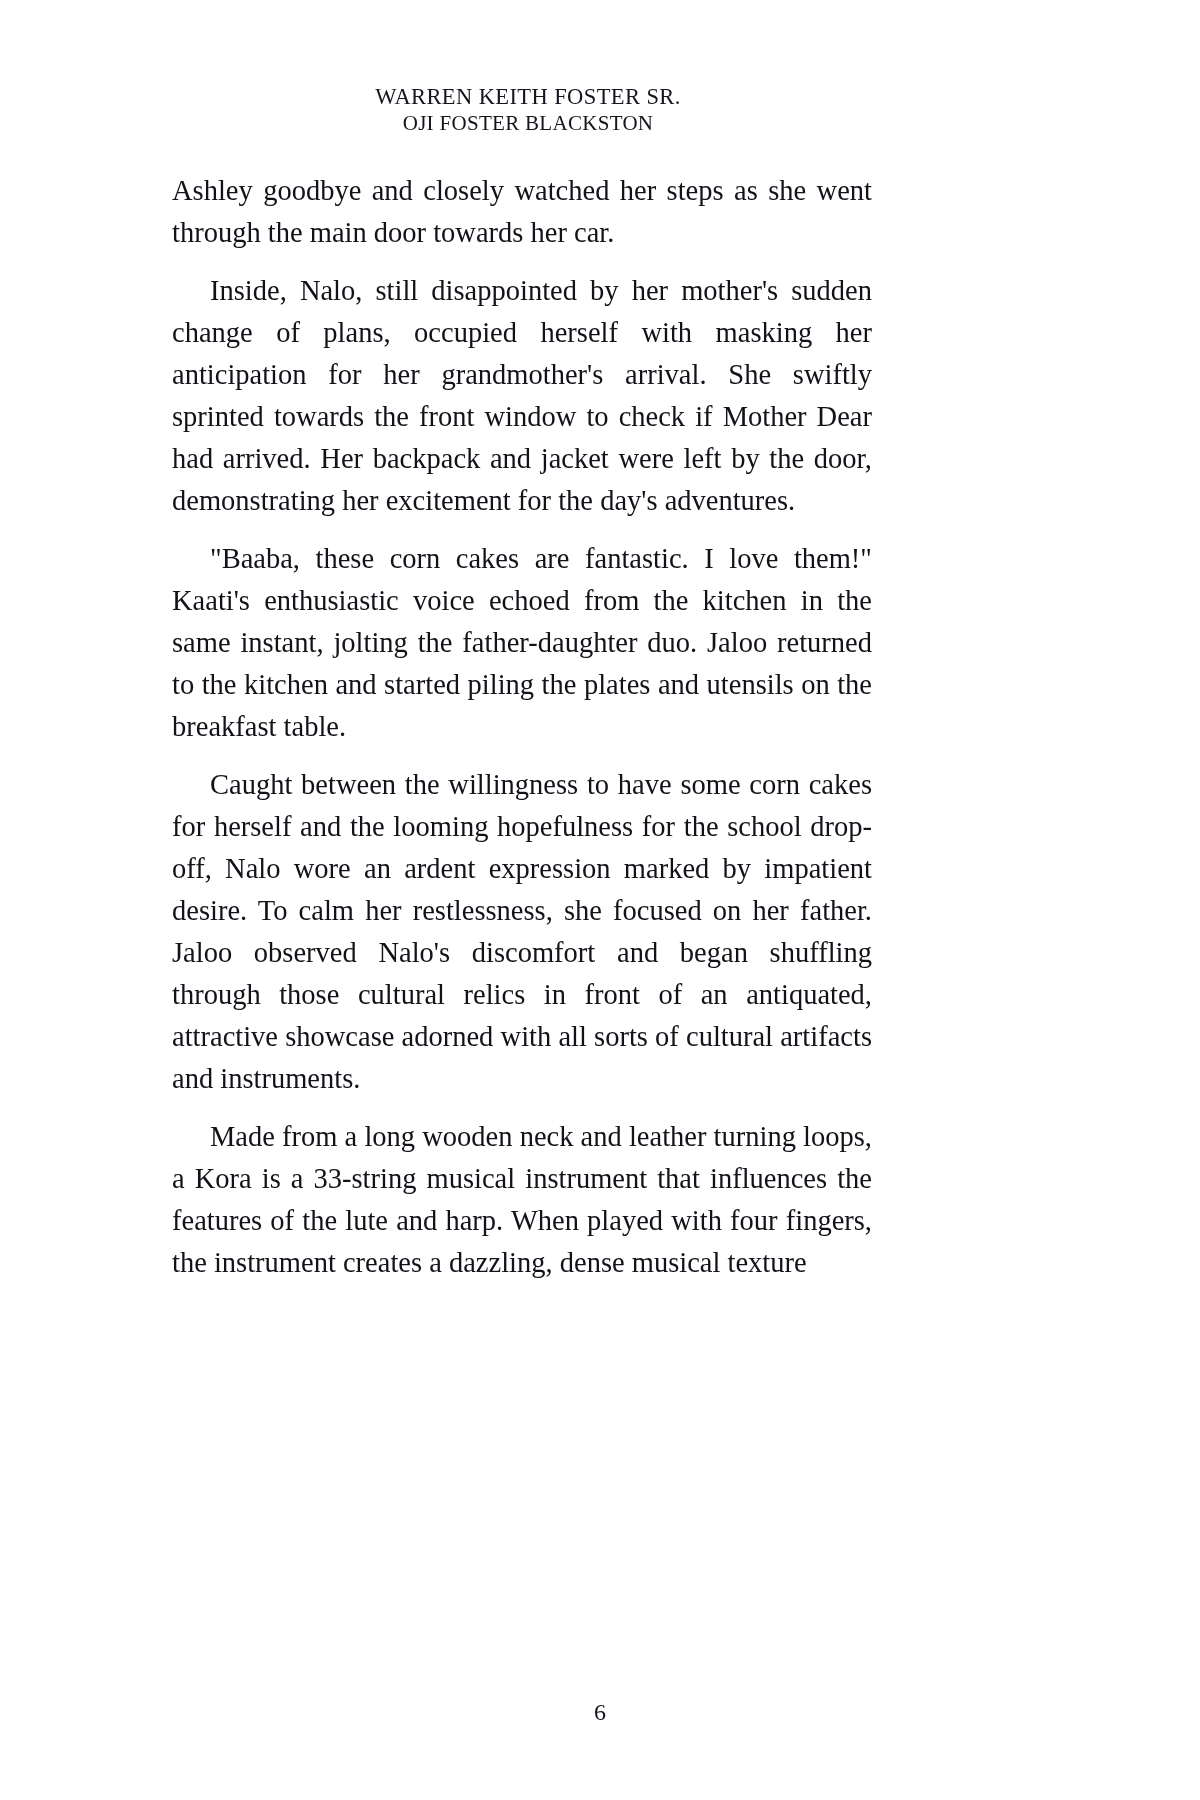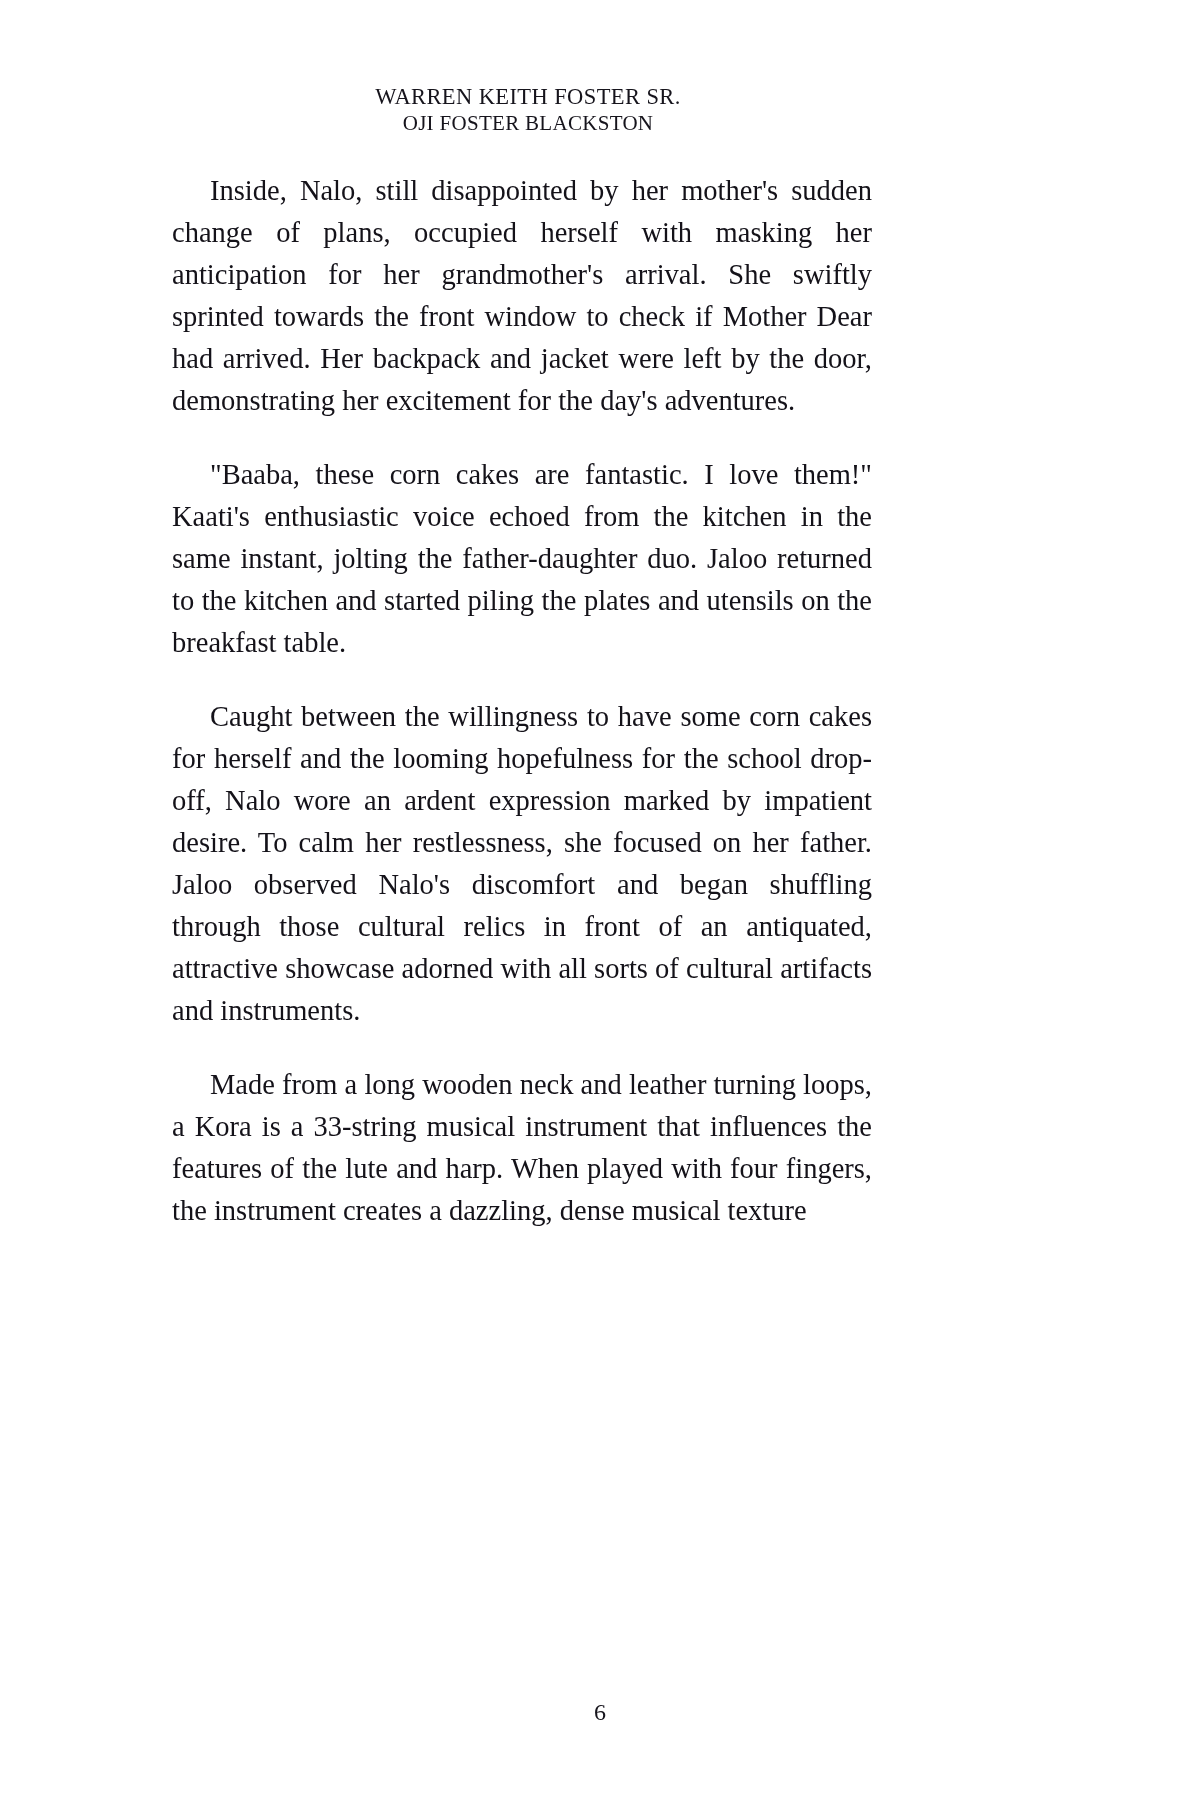--- a/index.html
+++ b/index.html
@@ -57,21 +57,21 @@
     font-size: 28.5px;
     line-height: 42px;
     text-align: justify;
     text-justify: inter-word;
     color: #141219;
     hyphens: none;
     -webkit-hyphens: none;
   }
 
   .body-par + .body-par {
-    margin-top: 32px;
+    margin-top: 16px;
   }
 
   .body-par.indent {
     text-indent: 38px;
   }
 
   .body-par.no-indent {
     text-indent: 0;
   }
 
@@ -97,20 +97,21 @@
 <body>
 
 <div class="page">
 
   <div class="running-head">
     <span class="rh-line rh-author">WARREN KEITH FOSTER SR.</span>
     <span class="rh-line rh-coauthor">OJI FOSTER BLACKSTON</span>
   </div>
 
   <div class="text-column">
+    <p class="body-par no-indent">Ashley goodbye and closely watched her steps as she went through the main door towards her car.</p>
     <p class="body-par indent">Inside, Nalo, still disappointed by her mother's sudden change of plans, occupied herself with masking her anticipation for her grandmother's arrival. She swiftly sprinted towards the front window to check if Mother Dear had arrived. Her backpack and jacket were left by the door, demonstrating her excitement for the day's adventures.</p>
     <p class="body-par indent">"Baaba, these corn cakes are fantastic. I love them!" Kaati's enthusiastic voice echoed from the kitchen in the same instant, jolting the father-daughter duo. Jaloo returned to the kitchen and started piling the plates and utensils on the breakfast table.</p>
     <p class="body-par indent">Caught between the willingness to have some corn cakes for herself and the looming hopefulness for the school drop-off, Nalo wore an ardent expression marked by impatient desire. To calm her restlessness, she focused on her father. Jaloo observed Nalo's discomfort and began shuffling through those cultural relics in front of an antiquated, attractive showcase adorned with all sorts of cultural artifacts and instruments.</p>
     <p class="body-par indent clipped">Made from a long wooden neck and leather turning loops, a Kora is a 33-string musical instrument that influences the features of the lute and harp. When played with four fingers, the instrument creates a dazzling, dense musical texture</p>
   </div>
 
   <div class="folio">6</div>
 
 </div>
 

